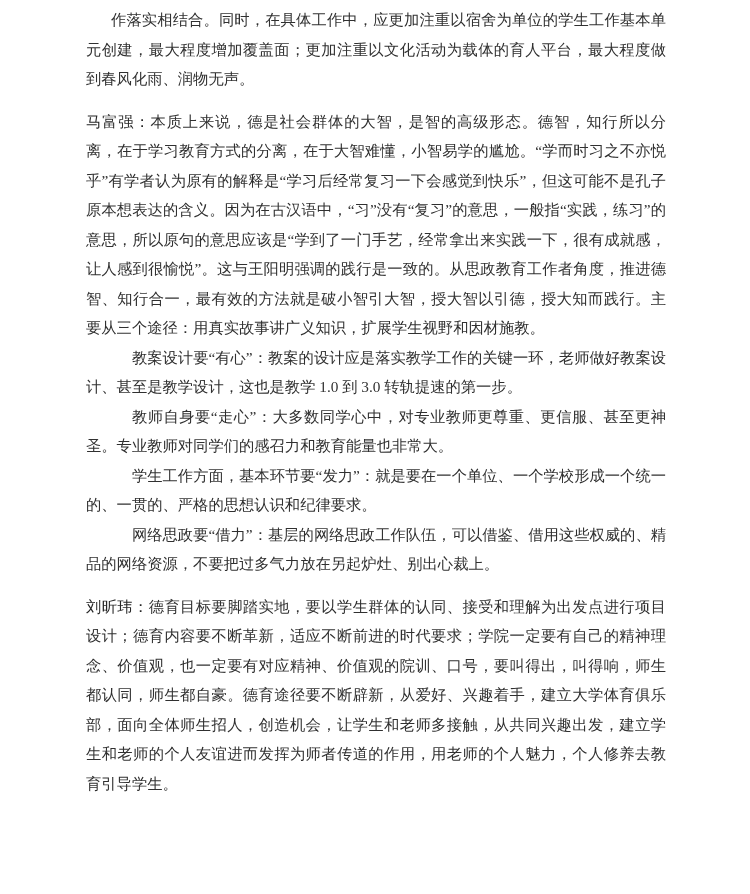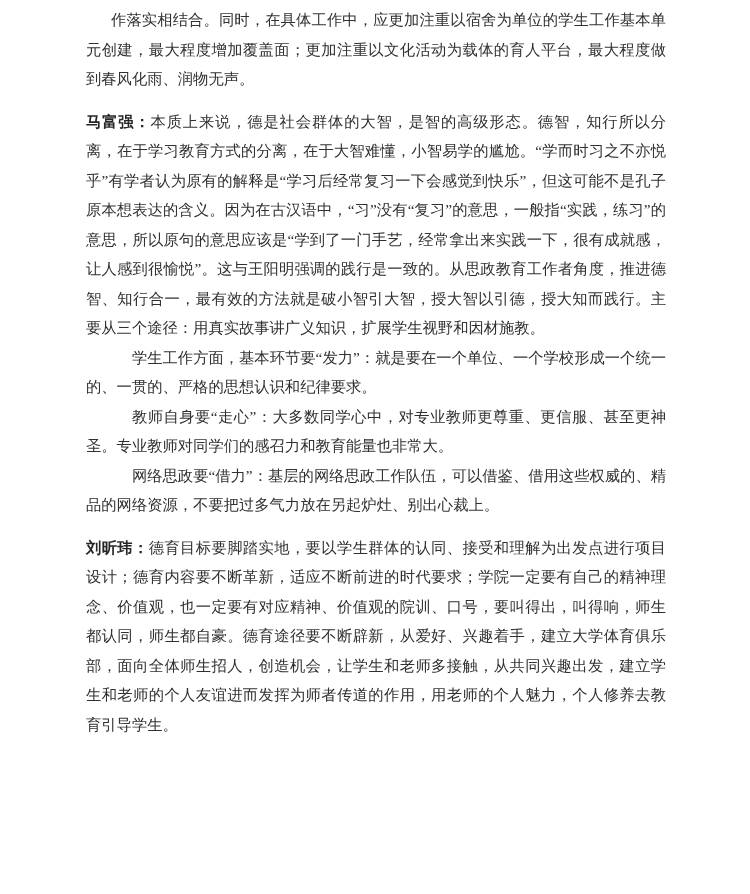--- a/index.html
+++ b/index.html
@@ -35,37 +35,38 @@
   }
   
   p.cont-indent {
     text-indent: 25px;
   }
   
   p.sub-indent {
     text-indent: 3em;
   }
   .speaker {
-    font-weight: bold;
+    font-weight: normal;
     color: #262626;
   }
 </style>
 </head>
 <body>
 
 <div class="page">
 
   <p class="para cont-indent"><span>作落实相结合。同时，在具体工作中，应更加注重以宿舍为单位的学生工作基本单元创建，最大程度增加覆盖面；更加注重以文化活动为载体的育人平台，最大程度做到春风化雨、润物无声。</span></p>
 
   <p class="para block-gap"><span class="speaker">马富强：</span><span>本质上来说，德是社会群体的大智，是智的高级形态。德智，知行所以分离，在于学习教育方式的分离，在于大智难懂，小智易学的尴尬。“学而时习之不亦悦乎”有学者认为原有的解释是“学习后经常复习一下会感觉到快乐”，但这可能不是孔子原本想表达的含义。因为在古汉语中，“习”没有“复习”的意思，一般指“实践，练习”的意思，所以原句的意思应该是“学到了一门手艺，经常拿出来实践一下，很有成就感，让人感到很愉悦”。这与王阳明强调的践行是一致的。从思政教育工作者角度，推进德智、知行合一，最有效的方法就是破小智引大智，授大智以引德，授大知而践行。主要从三个途径：用真实故事讲广义知识，扩展学生视野和因材施教。</span></p>
 
 
+  <p class="para sub-indent"><span>教案设计要“有心”：教案的设计应是落实教学工作的关键一环，老师做好教案设计、甚至是教学设计，这也是教学 1.0 到 3.0 转轨提速的第一步。</span></p>
+
+  <p class="para sub-indent"><span>教师自身要“走心”：大多数同学心中，对专业教师更尊重、更信服、甚至更神圣。专业教师对同学们的感召力和教育能量也非常大。</span></p>
 
   <p class="para sub-indent"><span>学生工作方面，基本环节要“发力”：就是要在一个单位、一个学校形成一个统一的、一贯的、严格的思想认识和纪律要求。</span></p>
-
-  <p class="para sub-indent"><span>教师自身要“走心”：大多数同学心中，对专业教师更尊重、更信服、甚至更神圣。专业教师对同学们的感召力和教育能量也非常大。</span></p>
 
 
   <p class="para sub-indent"><span>网络思政要“借力”：基层的网络思政工作队伍，可以借鉴、借用这些权威的、精品的网络资源，不要把过多气力放在另起炉灶、别出心裁上。</span></p>
 
   <p class="para block-gap"><span class="speaker">刘昕玮：</span><span>德育目标要脚踏实地，要以学生群体的认同、接受和理解为出发点进行项目设计；德育内容要不断革新，适应不断前进的时代要求；学院一定要有自己的精神理念、价值观，也一定要有对应精神、价值观的院训、口号，要叫得出，叫得响，师生都认同，师生都自豪。德育途径要不断辟新，从爱好、兴趣着手，建立大学体育俱乐部，面向全体师生招人，创造机会，让学生和老师多接触，从共同兴趣出发，建立学生和老师的个人友谊进而发挥为师者传道的作用，用老师的个人魅力，个人修养去教育引导学生。</span></p>
 
 </div>
 
 </body></html>

